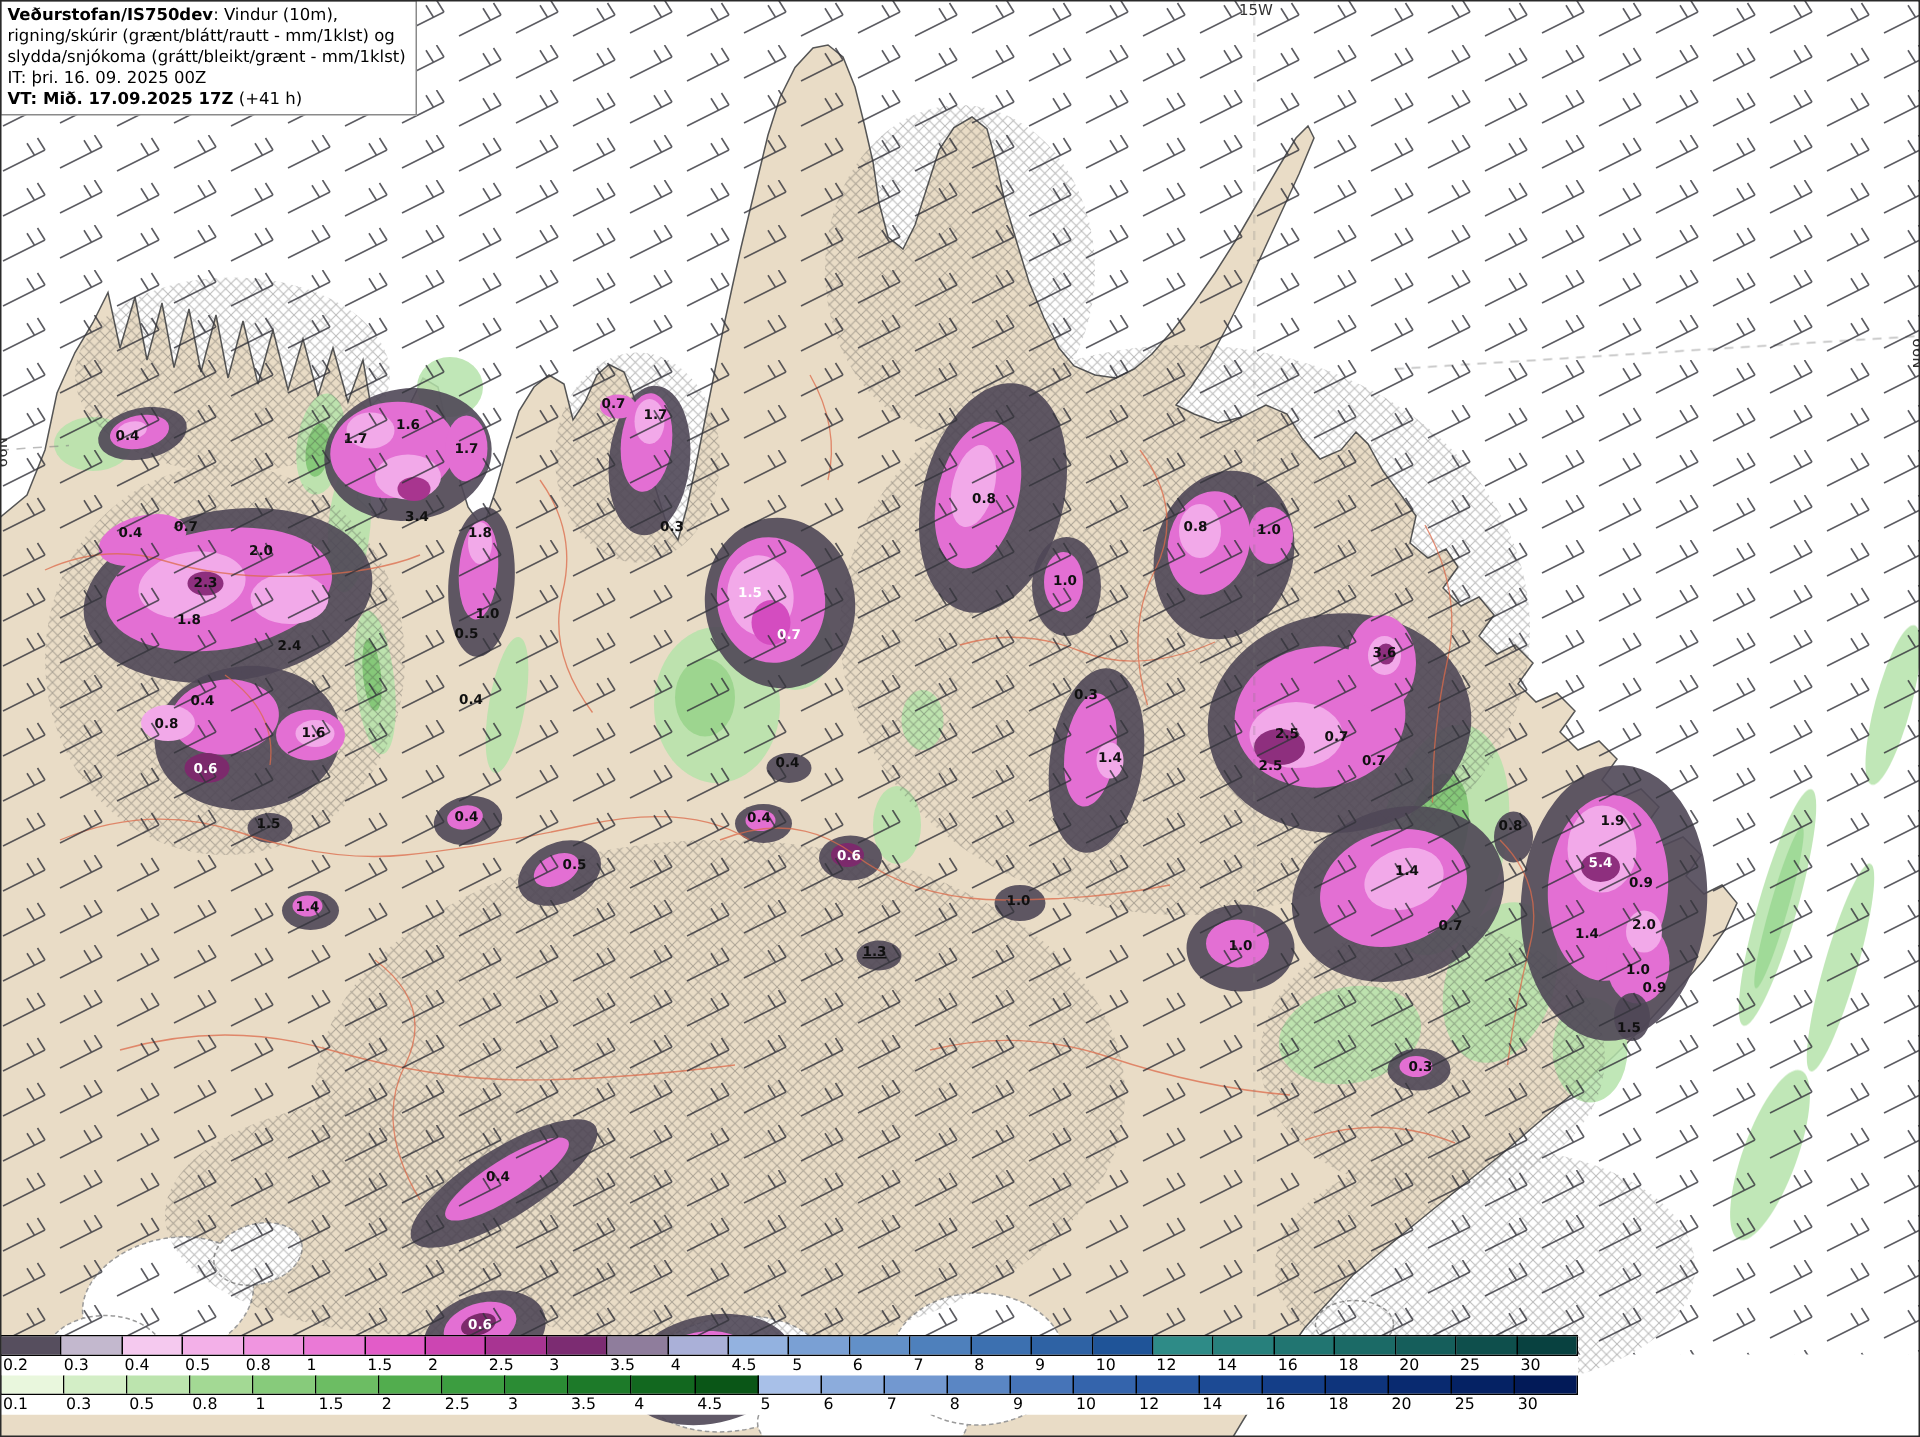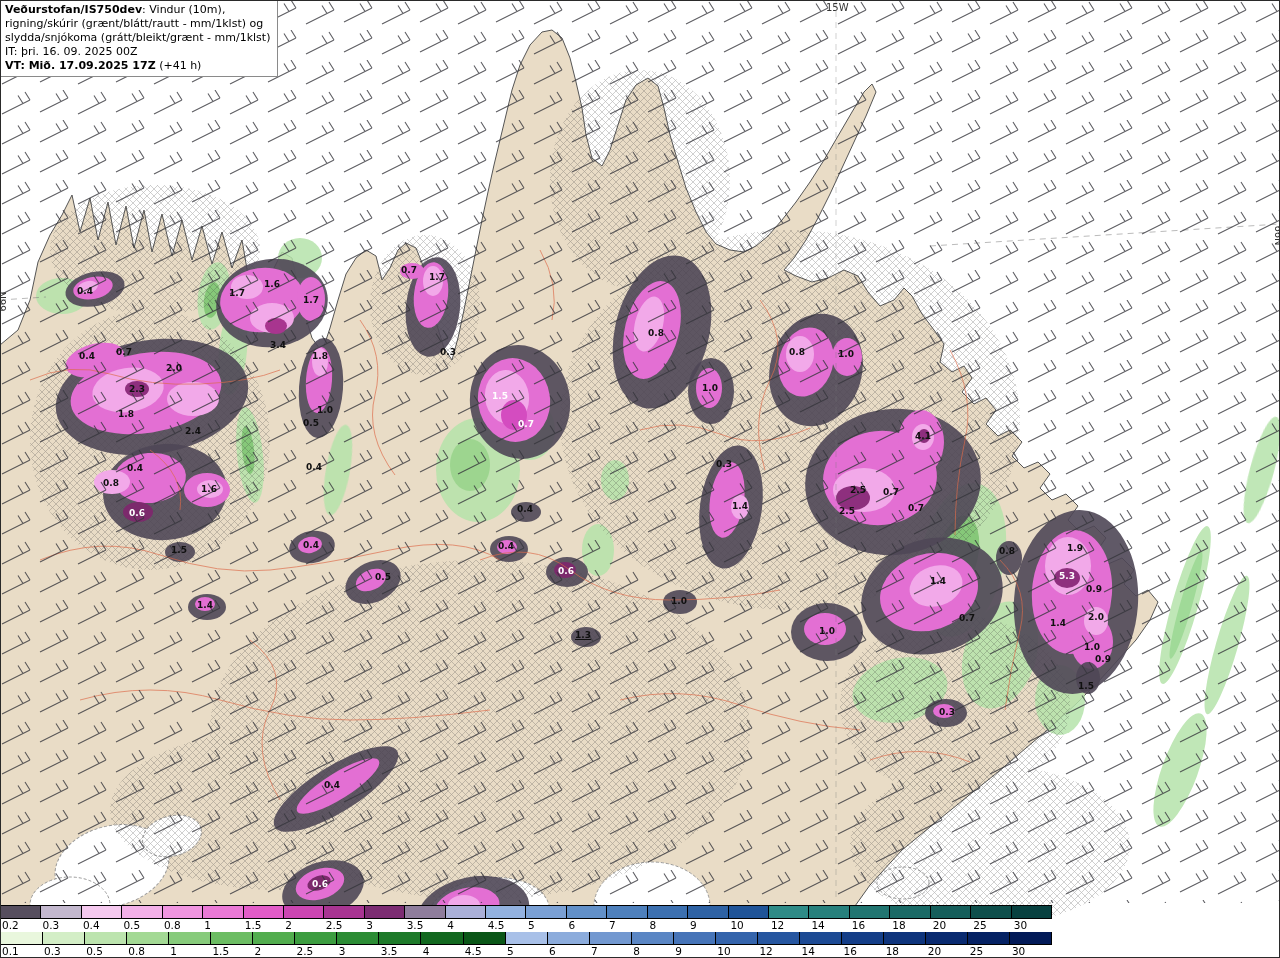--- a/index.html
+++ b/index.html
@@ -22,21 +22,21 @@
     position:absolute;transform:translate(-50%,-50%);
     font-size:9px;font-weight:bold;color:#101010;white-space:nowrap;
   }
   .mlab.w{color:#ffffff}
 
   .edge-label{position:absolute;z-index:5;font-size:10px;color:#333}
   .edge-label.top{top:2px;left:826px}
   .edge-label.left{top:296px;left:-8px;transform:rotate(-90deg)}
   .edge-label.right{top:230px;right:-8px;transform:rotate(90deg)}
 
-  .legend{position:absolute;left:0;bottom:0;width:1052px;z-index:7;background:#fff;border-top:1px solid #000}
+  .legend{position:absolute;left:0;bottom:15px;width:1052px;z-index:7;background:#fff;border-top:1px solid #000}
   .scale-bar{display:flex;height:13px;border-left:1px solid #000;border-right:1px solid #000;border-bottom:1px solid #000;box-sizing:border-box}
   .scale-bar .cell{flex:1 1 0;border-right:1px solid #000;box-sizing:border-box}
   .scale-bar .cell:last-child{border-right:none}
   .scale-labels{display:flex;height:13px;background:#fff}
   .scale-labels .slab{flex:1 1 0;font-size:10.5px;line-height:12px;padding-left:2px;box-sizing:border-box;color:#000}
 </style>
 </head>
 <body>
 
 <svg id="mapsvg" width="1280" height="958" viewBox="0 0 1280 958" xmlns="http://www.w3.org/2000/svg">
@@ -258,21 +258,21 @@
     <span class="mlab w" style="left: 500px; top: 396px;">1.5</span>
     <span class="mlab w" style="left: 526px; top: 424px;">0.7</span>
     <span class="mlab" style="left: 325px; top: 410px;">1.0</span>
     <span class="mlab" style="left: 311px; top: 423px;">0.5</span>
     <span class="mlab" style="left: 656px; top: 333px;">0.8</span>
     <span class="mlab" style="left: 797px; top: 352px;">0.8</span>
     <span class="mlab" style="left: 846px; top: 354px;">1.0</span>
     <span class="mlab" style="left: 710px; top: 388px;">1.0</span>
     <span class="mlab" style="left: 724px; top: 464px;">0.3</span>
     <span class="mlab" style="left: 740px; top: 506px;">1.4</span>
-    <span class="mlab" style="left: 923px; top: 436px;">4.1</span>
+    <span class="mlab" style="left: 923px; top: 436px;">3.6</span>
     <span class="mlab" style="left: 858px; top: 490px;">2.5</span>
     <span class="mlab" style="left: 891px; top: 492px;">0.7</span>
     <span class="mlab" style="left: 847px; top: 511px;">2.5</span>
     <span class="mlab" style="left: 916px; top: 508px;">0.7</span>
     <span class="mlab" style="left: 135px; top: 468px;">0.4</span>
     <span class="mlab" style="left: 111px; top: 483px;">0.8</span>
     <span class="mlab" style="left: 209px; top: 489px;">1.6</span>
     <span class="mlab w" style="left: 137px; top: 513px;">0.6</span>
     <span class="mlab" style="left: 314px; top: 467px;">0.4</span>
     <span class="mlab" style="left: 179px; top: 550px;">1.5</span>
@@ -282,21 +282,21 @@
     <span class="mlab" style="left: 506px; top: 546px;">0.4</span>
     <span class="mlab" style="left: 525px; top: 509px;">0.4</span>
     <span class="mlab w" style="left: 566px; top: 571px;">0.6</span>
     <span class="mlab" style="left: 583px; top: 635px; text-decoration: underline;">1.3</span>
     <span class="mlab" style="left: 679px; top: 601px;">1.0</span>
     <span class="mlab" style="left: 827px; top: 631px;">1.0</span>
     <span class="mlab" style="left: 938px; top: 581px;">1.4</span>
     <span class="mlab" style="left: 967px; top: 618px;">0.7</span>
     <span class="mlab" style="left: 1007px; top: 551px;">0.8</span>
     <span class="mlab" style="left: 1075px; top: 548px;">1.9</span>
-    <span class="mlab w" style="left: 1067px; top: 576px;">5.3</span>
+    <span class="mlab w" style="left: 1067px; top: 576px;">5.4</span>
     <span class="mlab" style="left: 1094px; top: 589px;">0.9</span>
     <span class="mlab" style="left: 1096px; top: 617px;">2.0</span>
     <span class="mlab" style="left: 1058px; top: 623px;">1.4</span>
     <span class="mlab" style="left: 1092px; top: 647px;">1.0</span>
     <span class="mlab" style="left: 1103px; top: 659px;">0.9</span>
     <span class="mlab" style="left: 1086px; top: 686px;">1.5</span>
     <span class="mlab" style="left: 947px; top: 712px;">0.3</span>
     <span class="mlab" style="left: 332px; top: 785px;">0.4</span>
     <span class="mlab w" style="left: 320px; top: 884px;">0.6</span>
   </div>

